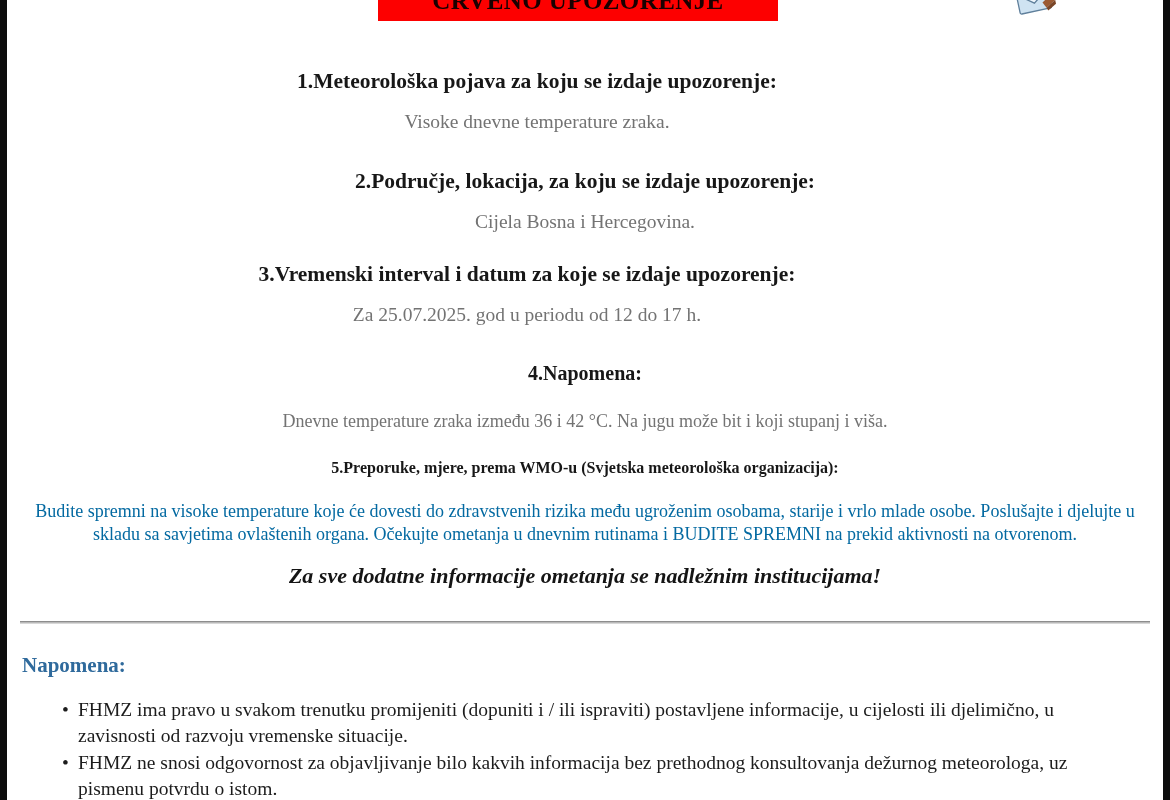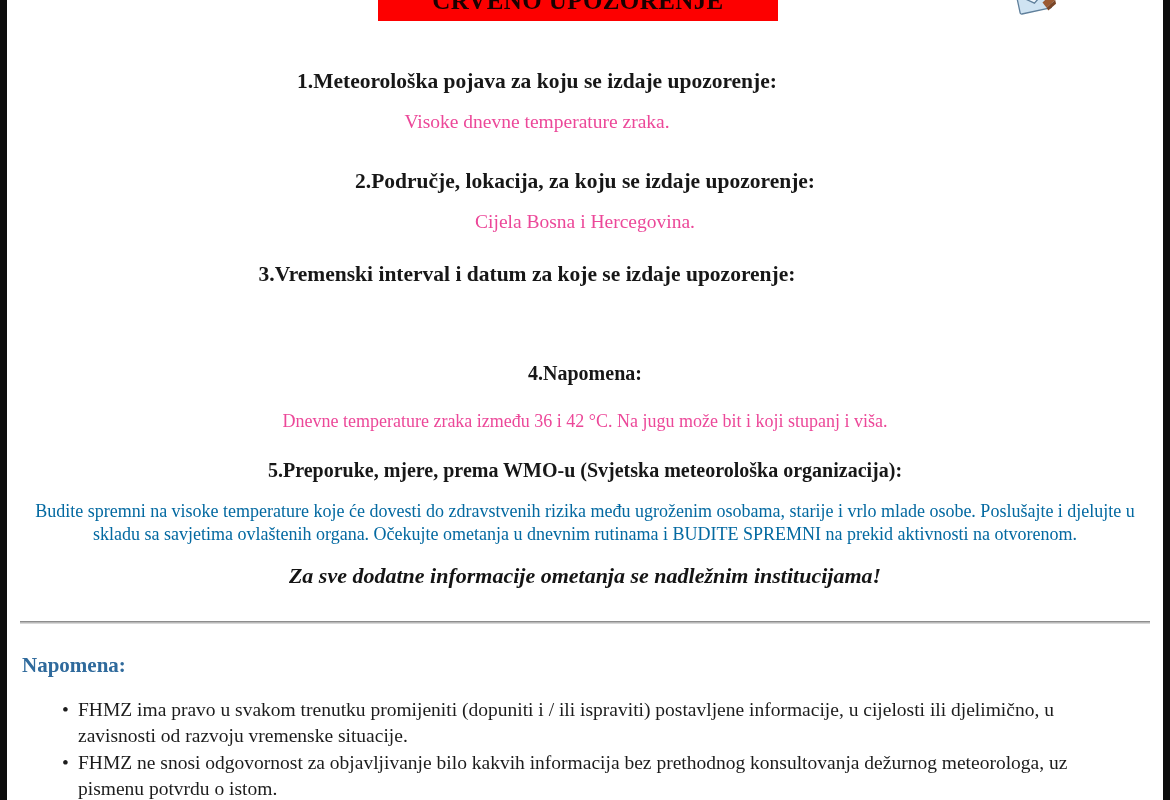--- a/index.html
+++ b/index.html
@@ -73,33 +73,33 @@
     font-weight: bold;
     font-size: 21.5px;
     line-height: 1.25;
     margin: 0;
     color: #171717;
   }
   .sec-body {
     font-size: 19.5px;
     line-height: 1.3;
     margin: 0;
-    color: #ec4899;
+    color: #737373;
   }
   .s1 { position: absolute; top: 68px;  left: 7px; width: 1060px; text-align: center; }
   .s1 .sec-body { margin-top: 14px; }
   .s2 { position: absolute; top: 168px; left: 7px; width: 1156px; }
   .s2 .sec-body { margin-top: 14px; }
   .s3 { position: absolute; top: 261px; left: 7px; width: 1040px; }
   .s3 .sec-body { margin-top: 14px; }
   .s4 { position: absolute; top: 361px; left: 7px; width: 1156px; }
   .s4 .sec-head { font-size: 20px; }
   .s4 .sec-body { margin-top: 24px; font-size: 18px; }
   .s5 { position: absolute; top: 458px; left: 7px; width: 1156px; }
-  .s5 .sec-head { font-size: 20px; }
+  .s5 .sec-head { font-size: 16px; }
 
   .reco-para {
     position: absolute;
     top: 500px;
     left: 28px;
     width: 1114px;
     text-align: center;
     font-size: 18px;
     line-height: 1.28;
     color: #0369a1;
@@ -190,20 +190,21 @@
     <div class="sec-body">Visoke dnevne temperature zraka.</div>
   </div>
 
   <div class="section s2">
     <div class="sec-head">2.Područje, lokacija, za koju se izdaje upozorenje:</div>
     <div class="sec-body">Cijela Bosna i Hercegovina.</div>
   </div>
 
   <div class="section s3">
     <div class="sec-head">3.Vremenski interval i datum za koje se izdaje upozorenje:</div>
+    <div class="sec-body">Za 25.07.2025. god u periodu od 12 do 17 h.</div>
   </div>
 
   <div class="section s4">
     <div class="sec-head">4.Napomena:</div>
     <div class="sec-body">Dnevne temperature zraka između 36 i 42 °C. Na jugu može bit i koji stupanj i viša.</div>
   </div>
 
   <div class="section s5">
     <div class="sec-head">5.Preporuke, mjere, prema WMO-u (Svjetska meteorološka organizacija):</div>
   </div>

